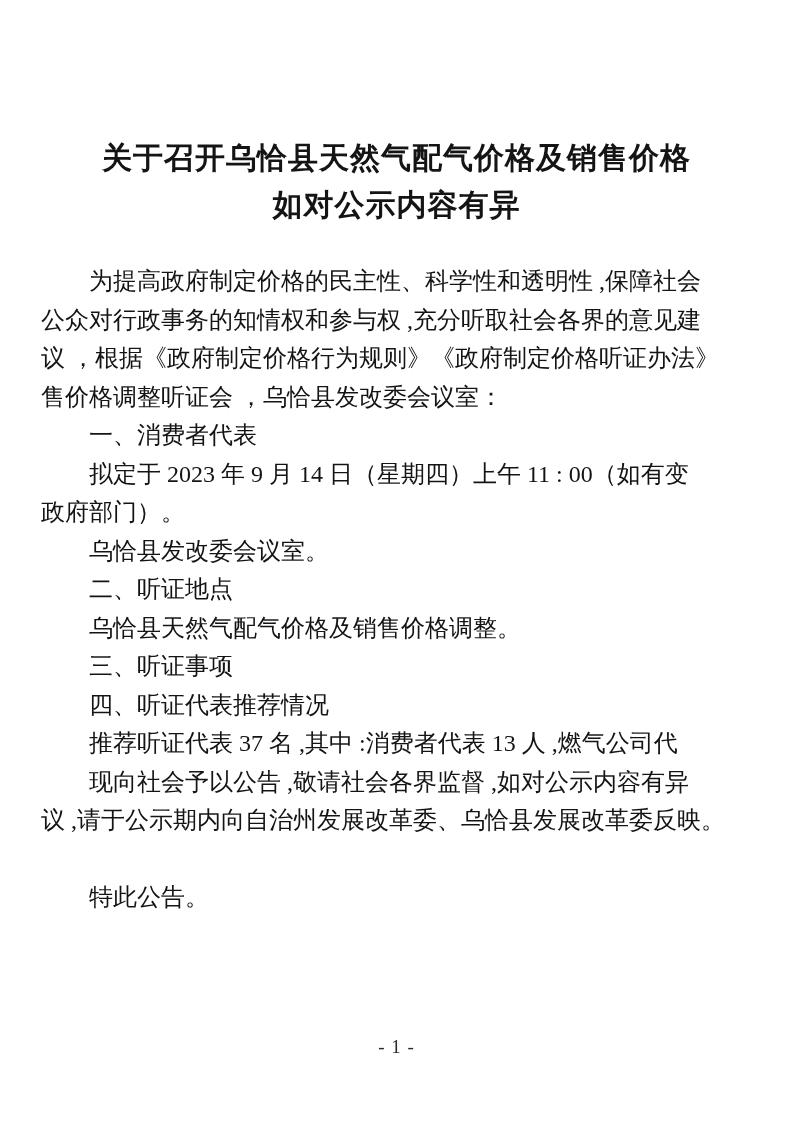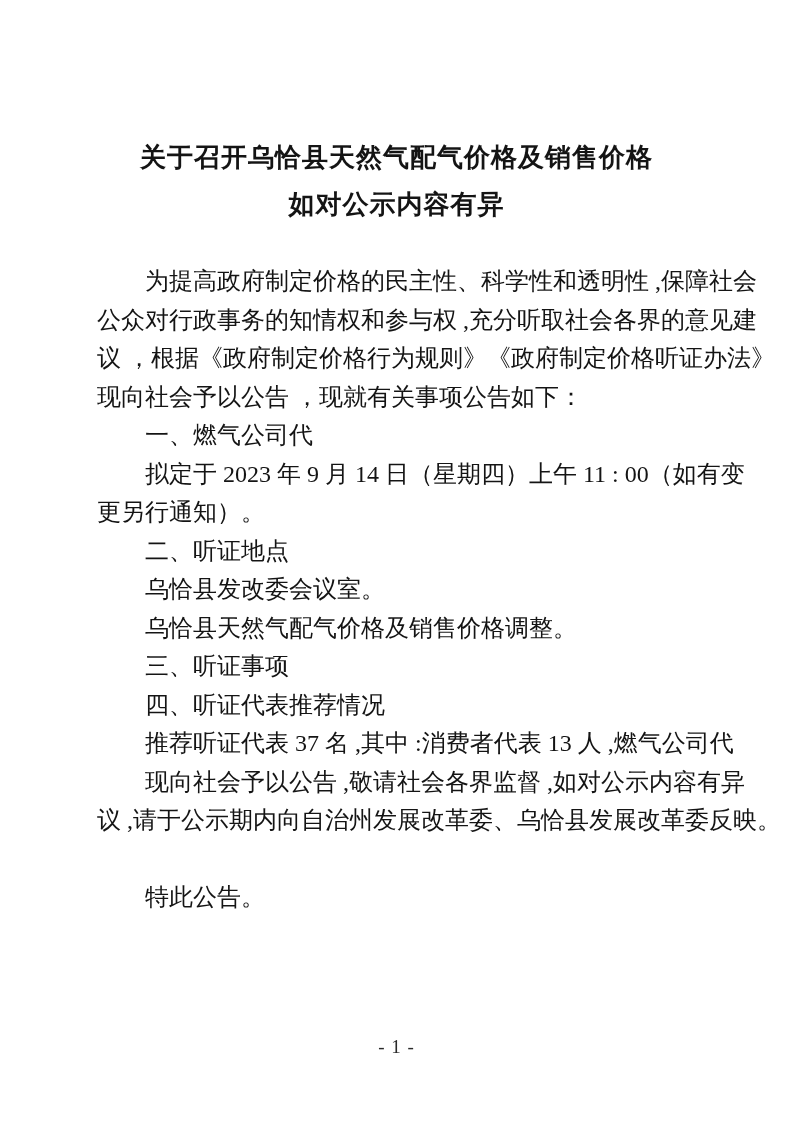--- a/index.html
+++ b/index.html
@@ -11,29 +11,29 @@
     height: 1122px;
     margin: 0 auto;
     background: #ffffff;
     color: #141414;
     font-family: "Liberation Serif", "DejaVu Serif", serif;
     overflow: hidden;
   }
   .title {
     padding-top: 134px;
     text-align: center;
-    font-size: 26px;
+    font-size: 30px;
     line-height: 47px;
     font-weight: bold;
     letter-spacing: 1px;
   }
   .title .title-line { white-space: pre; }
   .body-text {
     margin-top: 34px;
-    padding-left: 97px;
+    padding-left: 41px;
     padding-right: 20px;
     font-size: 24px;
     line-height: 38.5px;
   }
   .line {
     white-space: pre;
     min-height: 38.5px;
   }
   .line.indent { padding-left: 48px; }
   .footer {
@@ -54,26 +54,26 @@
 
   <div class="title">
     <div class="title-line">关于召开乌恰县天然气配气价格及销售价格</div>
     <div class="title-line">如对公示内容有异</div>
   </div>
 
   <div class="body-text">
       <div class="line indent">为提高政府制定价格的民主性、科学性和透明性 ,保障社会</div>
       <div class="line">公众对行政事务的知情权和参与权 ,充分听取社会各界的意见建</div>
       <div class="line">议 ，根据《政府制定价格行为规则》《政府制定价格听证办法》</div>
-      <div class="line">现向社会予以公告 ，现就有关事项公告如下：</div>
-      <div class="line indent">一、燃气公司代</div>
+      <div class="line">售价格调整听证会 ，乌恰县发改委会议室：</div>
+      <div class="line indent">一、消费者代表</div>
       <div class="line indent">拟定于 2023 年 9 月 14 日（星期四）上午 11 : 00（如有变</div>
-      <div class="line">更另行通知）。</div>
+      <div class="line">政府部门）。</div>
+      <div class="line indent">乌恰县发改委会议室。</div>
       <div class="line indent">二、听证地点</div>
-      <div class="line indent">乌恰县发改委会议室。</div>
       <div class="line indent">乌恰县天然气配气价格及销售价格调整。</div>
       <div class="line indent">三、听证事项</div>
       <div class="line indent">四、听证代表推荐情况</div>
       <div class="line indent">推荐听证代表 37 名 ,其中 :消费者代表 13 人 ,燃气公司代</div>
       <div class="line indent">现向社会予以公告 ,敬请社会各界监督 ,如对公示内容有异</div>
       <div class="line">议 ,请于公示期内向自治州发展改革委、乌恰县发展改革委反映。</div>
       <div class="line">&nbsp;</div>
       <div class="line indent">特此公告。</div>
     </div>
 

